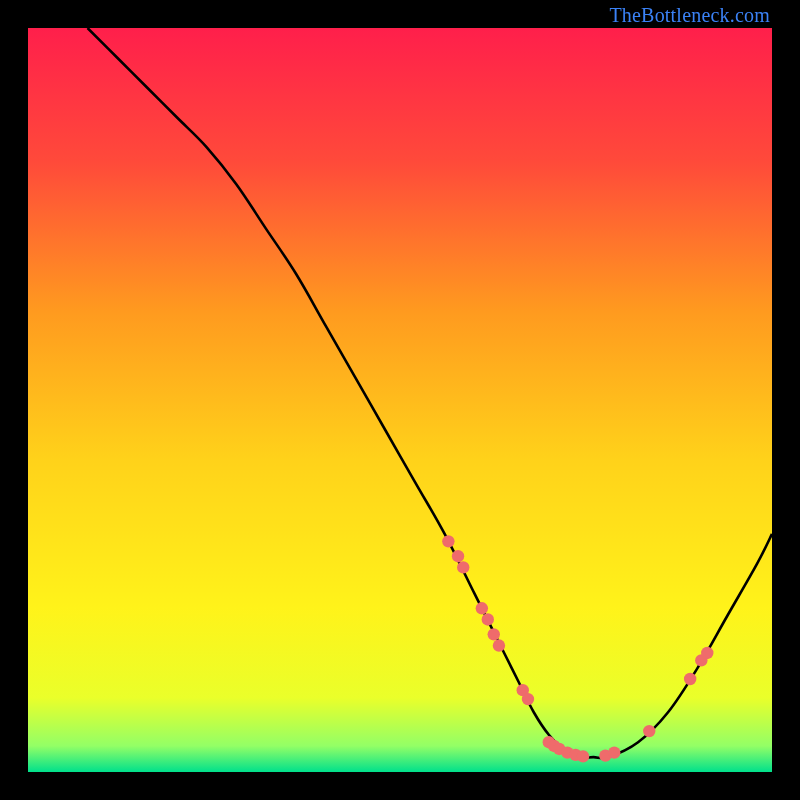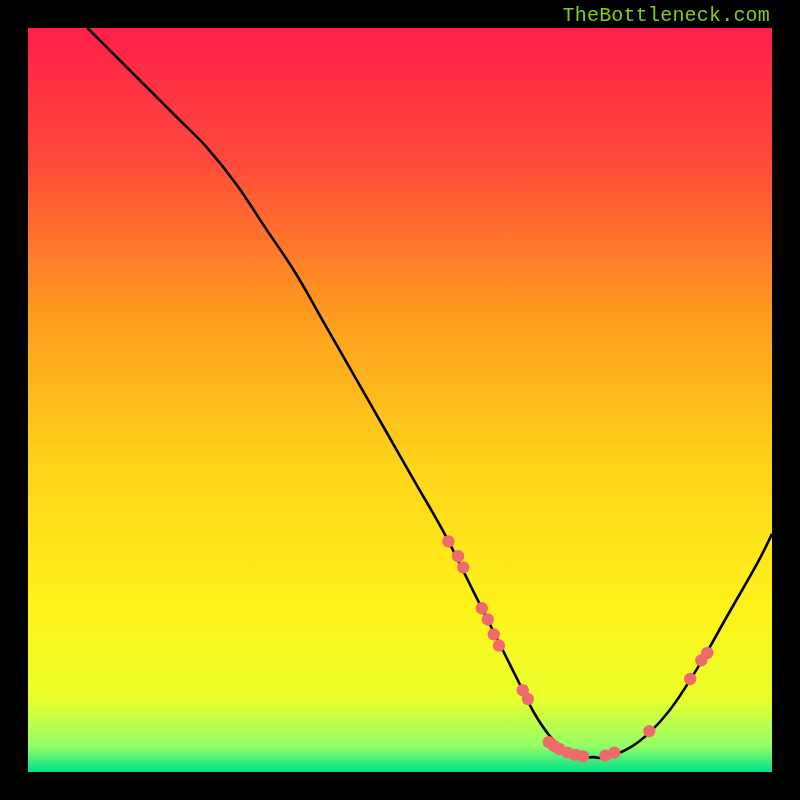--- a/index.html
+++ b/index.html
@@ -33,22 +33,22 @@
     top: 0;
     width: 744px;
     height: 744px;
   }
   .watermark {
     position: absolute;
     top: 4px;
     right: 30px;
     font-size: 20px;
     font-weight: 500;
-    color: #84cc16;
-    font-family: Liberation Mono, monospace;
+    color: #3b82f6;
+    font-family: Liberation Serif, serif;
     letter-spacing: 0.2px;
   }
   svg.curve {
     position: absolute;
     left: 0;
     top: 0;
     width: 744px;
     height: 744px;
     pointer-events: none;
   }

